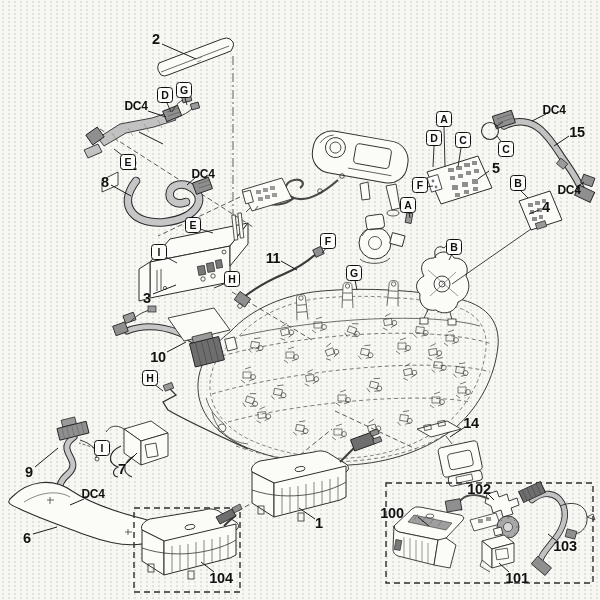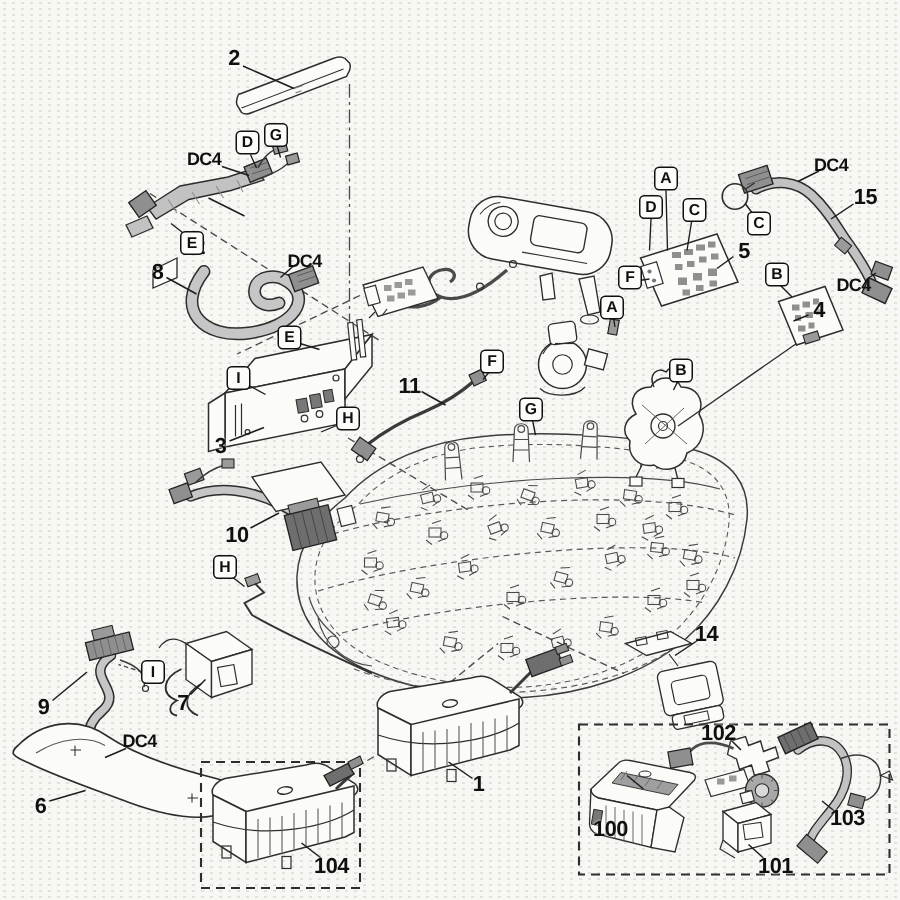--- a/index.html
+++ b/index.html
@@ -440,21 +440,21 @@
       <div class="num" style="left: 105px; top: 182px;">8</div>
       <div class="num" style="left: 147px; top: 298px;">3</div>
       <div class="num" style="left: 273px; top: 258px; text-align: right;">11</div>
       <div class="num" style="left: 158px; top: 357px;">10</div>
       <div class="num" style="left: 29px; top: 472px;">9</div>
       <div class="num" style="left: 122px; top: 469px;">7</div>
       <div class="num" style="left: 27px; top: 538px;">6</div>
       <div class="num" style="left: 319px; top: 523px;">1</div>
       <div class="num" style="left: 221px; top: 578px;">104</div>
       <div class="num" style="left: 471px; top: 423px;">14</div>
-      <div class="num" style="left: 407px; top: 513px; margin-top: 40px;">100</div>
+      <div class="num" style="left: 392px; top: 513px;">100</div>
       <div class="num" style="left: 479px; top: 489px; text-align: right;">102</div>
       <div class="num" style="left: 517px; top: 578px;">101</div>
       <div class="num" style="left: 565px; top: 546px;">103</div>
       <div class="num" style="left: 496px; top: 168px;">5</div>
       <div class="num" style="left: 546px; top: 207px;">4</div>
       <div class="num" style="left: 577px; top: 132px;">15</div>
       <div class="marker" style="left: 165px; top: 95px;">D</div>
       <div class="marker" style="left: 184px; top: 90px;">G</div>
       <div class="marker" style="left: 128px; top: 162px;">E</div>
       <div class="marker" style="left: 193px; top: 225px;">E</div>

